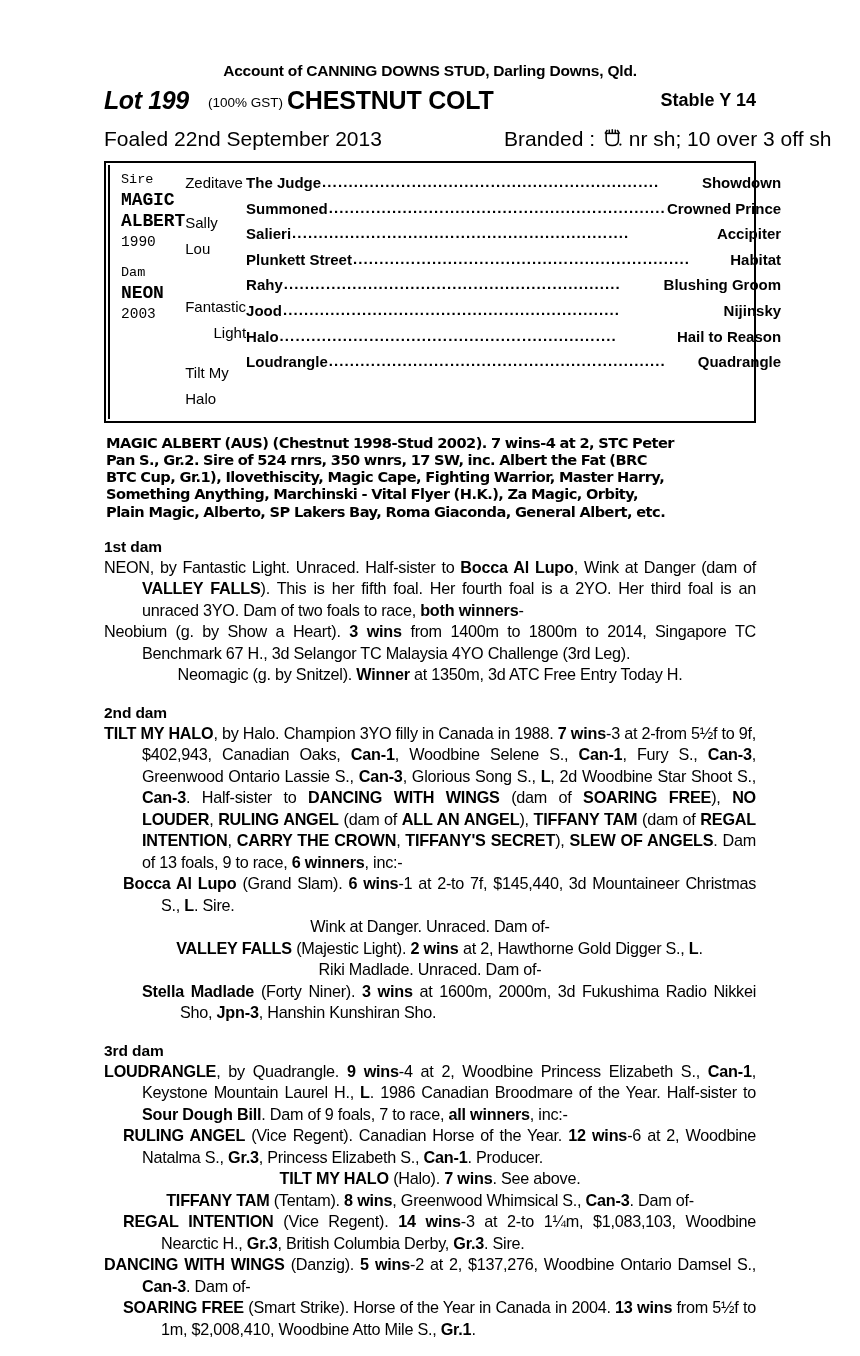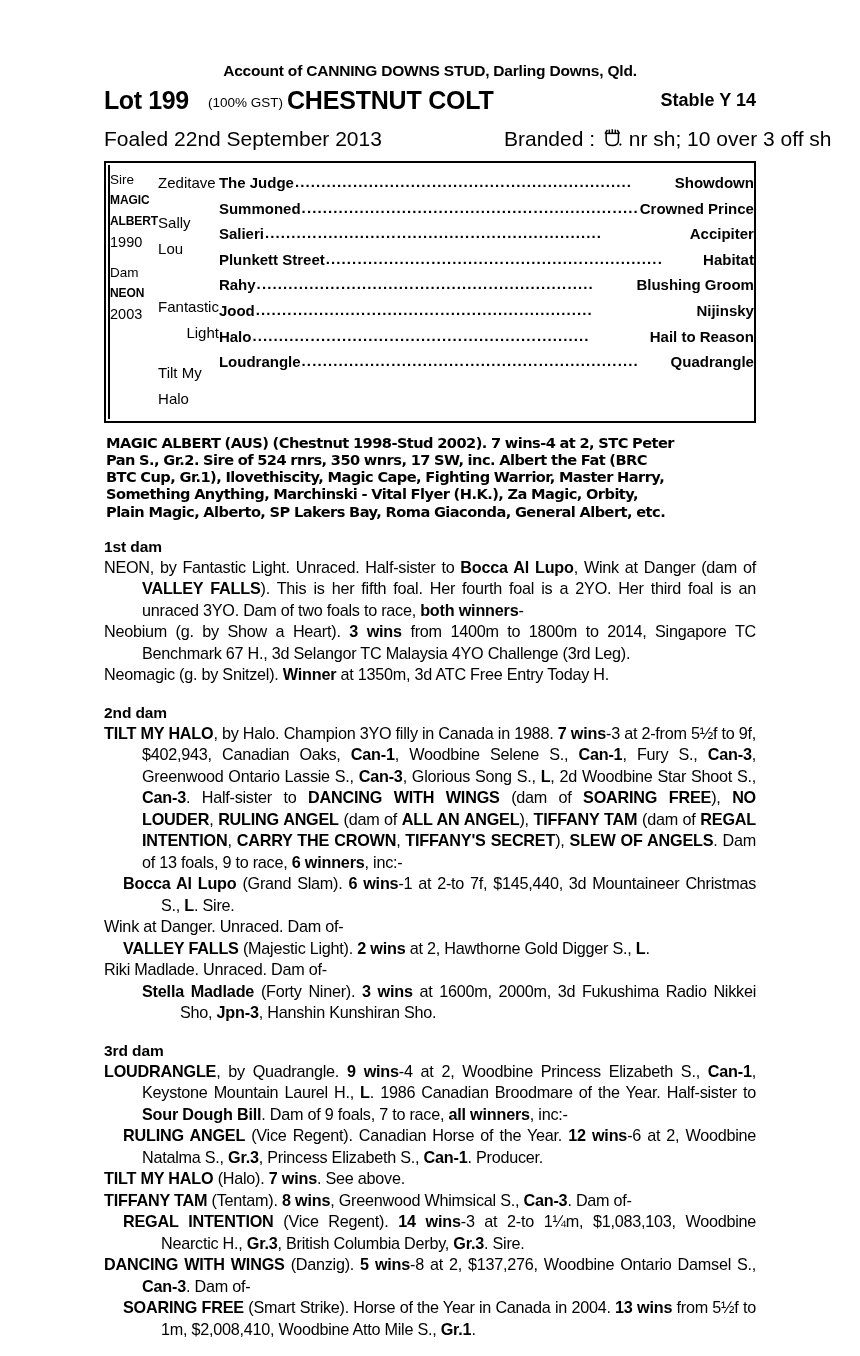--- a/index.html
+++ b/index.html
@@ -23,21 +23,21 @@
     padding-top: 62px;
   }
   .lotline {
     position: relative;
     margin: 6px 104px 0 104px;
     height: 32px;
   }
   .lot-no {
     font-size: 25px; font-weight: bold;
     letter-spacing: -0.4px;
-    position: absolute; left: 0; top: 0;
+    position: absolute; left: 0; top: 0; font-style: italic;
   }
   .gst {
     font-size: 13.5px;
     position: absolute; left: 104px; top: 9px;
   }
   .colour-sex {
     font-size: 25px; font-weight: bold;
     letter-spacing: -0.2px;
     position: absolute; left: 183px; top: 0;
   }
@@ -73,26 +73,26 @@
     border-right: none; border-top: none; border-bottom: none;
     display: flex;
     padding-left: 0;
   }
   .ped-inner {
     display: flex;
     width: 100%;
     border-left: 1px solid #000;
     padding: 5px 0 6px 0;
   }
-  .col-a { width: 138px; box-sizing: border-box; }
+  .col-a { width: 138px; padding-left: 11px; box-sizing: border-box; font-family: Liberation Mono, monospace; }
   .col-b { width: 152px; }
   .col-c { flex: 1; padding-right: 9px; }
 
   .lbl  { font-size: 13.5px; line-height: 20px; }
-  .name { font-size: 12px; font-weight: bold; line-height: 21px; letter-spacing: -0.1px;}
+  .name { font-size: 18px; font-weight: bold; line-height: 21px; letter-spacing: -0.1px;}
   .yr   { font-size: 14.5px; line-height: 20px; }
   .spacer-sm { height: 11px; }
   .gp { font-size: 15px; line-height: 26.5px; }
   .gp.pad1 { padding-top: 13px; }
   .gp.pad2 { padding-top: 31px; text-align: right; }
 
   .leader-row {
     display: flex; align-items: baseline;
     font-size: 15px; line-height: 25.6px;
     white-space: nowrap;
@@ -135,21 +135,21 @@
     text-align: justify;
     line-height: 21.5px;
     letter-spacing: -0.25px;
     margin: 0;
   }
   .ind2 { margin-left: 19px; }
   .hang1 { padding-left: 38px; text-indent: -38px; }
   .hang2 { padding-left: 38px; text-indent: -19px; }
   .hang3 { padding-left: 57px; text-indent: -38px; }
   .hang4 { padding-left: 76px; text-indent: -38px; }
-  .nojust { text-align: left; }
+  .nojust { text-align: center; }
   b { font-weight: bold; letter-spacing: -0.2px; }
 </style>
 </head>
 <body>
 
 <div class="page">
 
   <div class="account">Account of CANNING DOWNS STUD, Darling Downs, Qld.</div>
 
   <div class="lotline">
@@ -286,18 +286,18 @@
     <p class="p hang1"><b>LOUDRANGLE</b><span>, by Quadrangle. </span><b>9 wins</b><span>-4 at 2, Woodbine Princess Elizabeth S., </span><b>Can-1</b><span>, Keystone Mountain Laurel H., </span><b>L</b><span>. 1986 Canadian Broodmare of the Year. Half-sister to </span><b>Sour Dough Bill</b><span>. Dam of 9 foals, 7 to race, </span><b>all winners</b><span>, inc:-</span></p>
 
     <p class="p hang2"><b>RULING ANGEL</b><span> (Vice Regent). Canadian Horse of the Year. </span><b>12 wins</b><span>-6 at 2, Woodbine Natalma S., </span><b>Gr.3</b><span>, Princess Elizabeth S., </span><b>Can-1</b><span>. Producer.</span></p>
 
     <p class="p nojust"><b>TILT MY HALO</b><span> (Halo). </span><b>7 wins</b><span>. See above.</span></p>
 
     <p class="p nojust"><b>TIFFANY TAM</b><span> (Tentam). </span><b>8 wins</b><span>, Greenwood Whimsical S., </span><b>Can-3</b><span>. Dam of-</span></p>
 
     <p class="p hang3"><b>REGAL INTENTION</b><span> (Vice Regent). </span><b>14 wins</b><span>-3 at 2-to 1¼m, $1,083,103, Woodbine Nearctic H., </span><b>Gr.3</b><span>, British Columbia Derby, </span><b>Gr.3</b><span>. Sire.</span></p>
 
-    <p class="p hang1"><b>DANCING WITH WINGS</b><span> (Danzig). </span><b>5 wins</b><span>-8 at 2, $137,276, Woodbine Ontario Damsel S., </span><b>Can-3</b><span>. Dam of-</span></p>
+    <p class="p hang1"><b>DANCING WITH WINGS</b><span> (Danzig). </span><b>5 wins</b><span>-2 at 2, $137,276, Woodbine Ontario Damsel S., </span><b>Can-3</b><span>. Dam of-</span></p>
 
     <p class="p hang3"><b>SOARING FREE</b><span> (Smart Strike). Horse of the Year in Canada in 2004. </span><b>13 wins</b><span> from 5½f to 1m, $2,008,410, Woodbine Atto Mile S., </span><b>Gr.1</b><span>.</span></p>
 
   </div>
 </div>
 
 </body></html>

